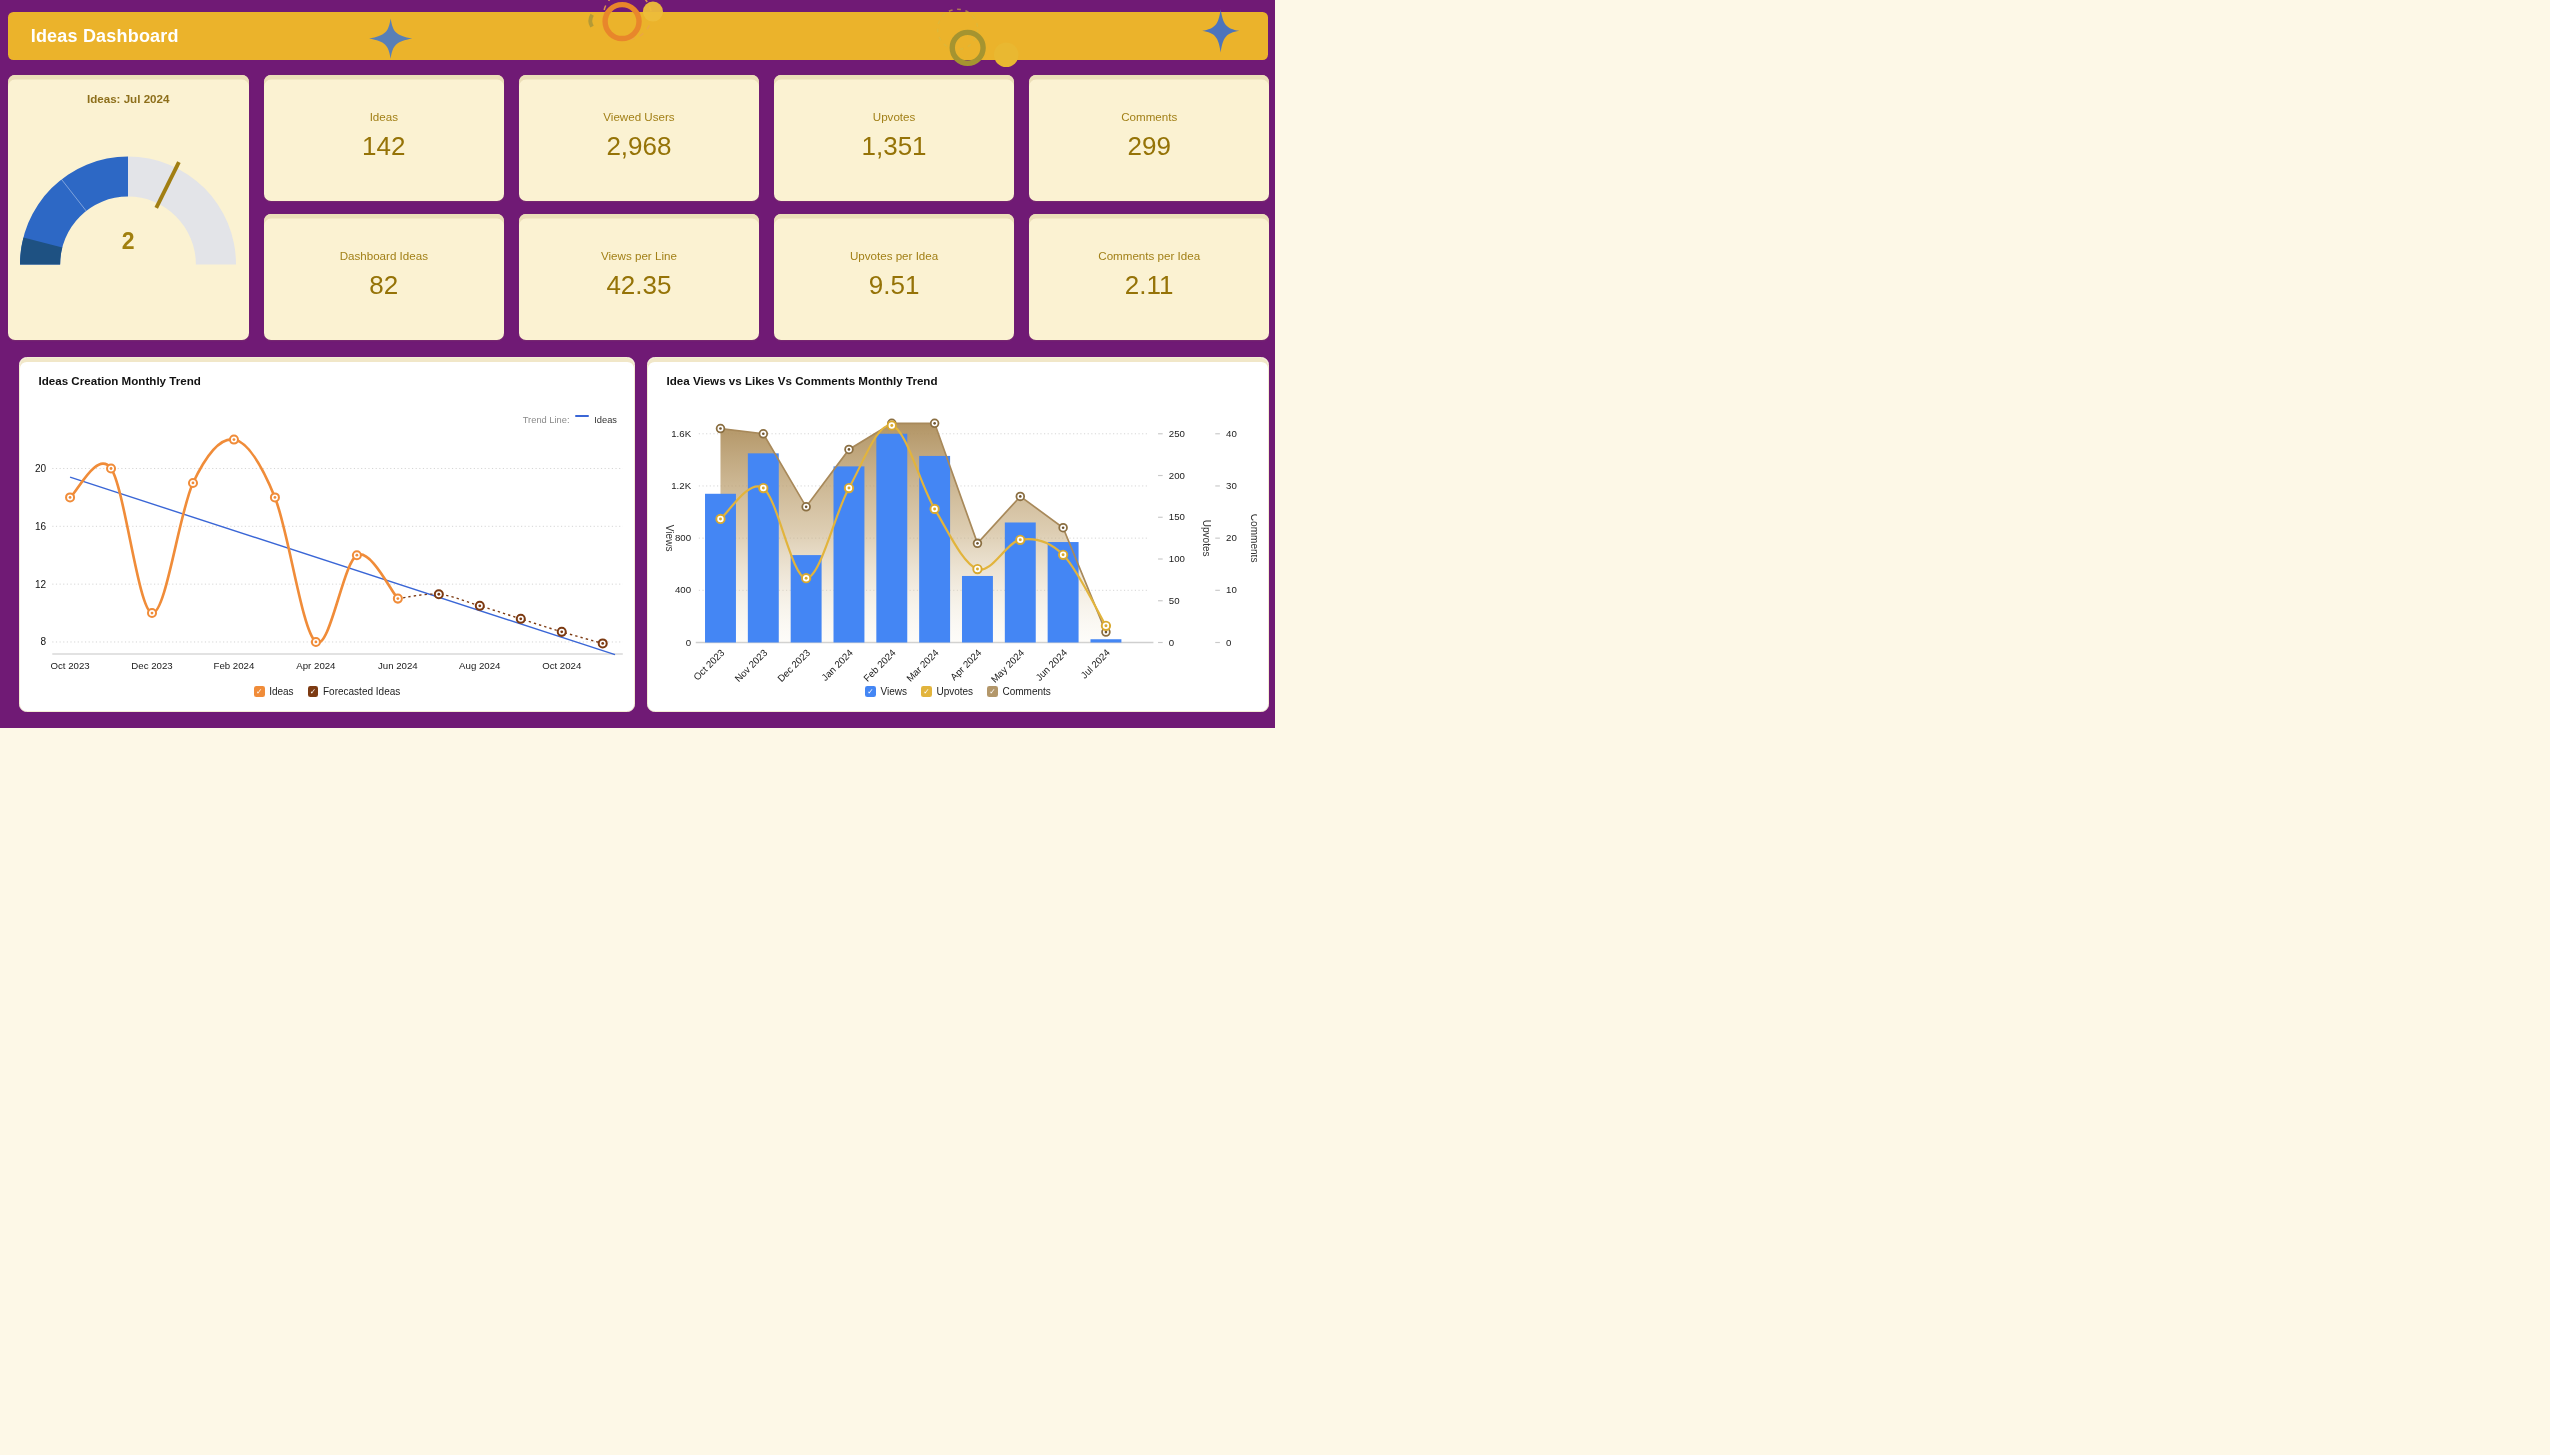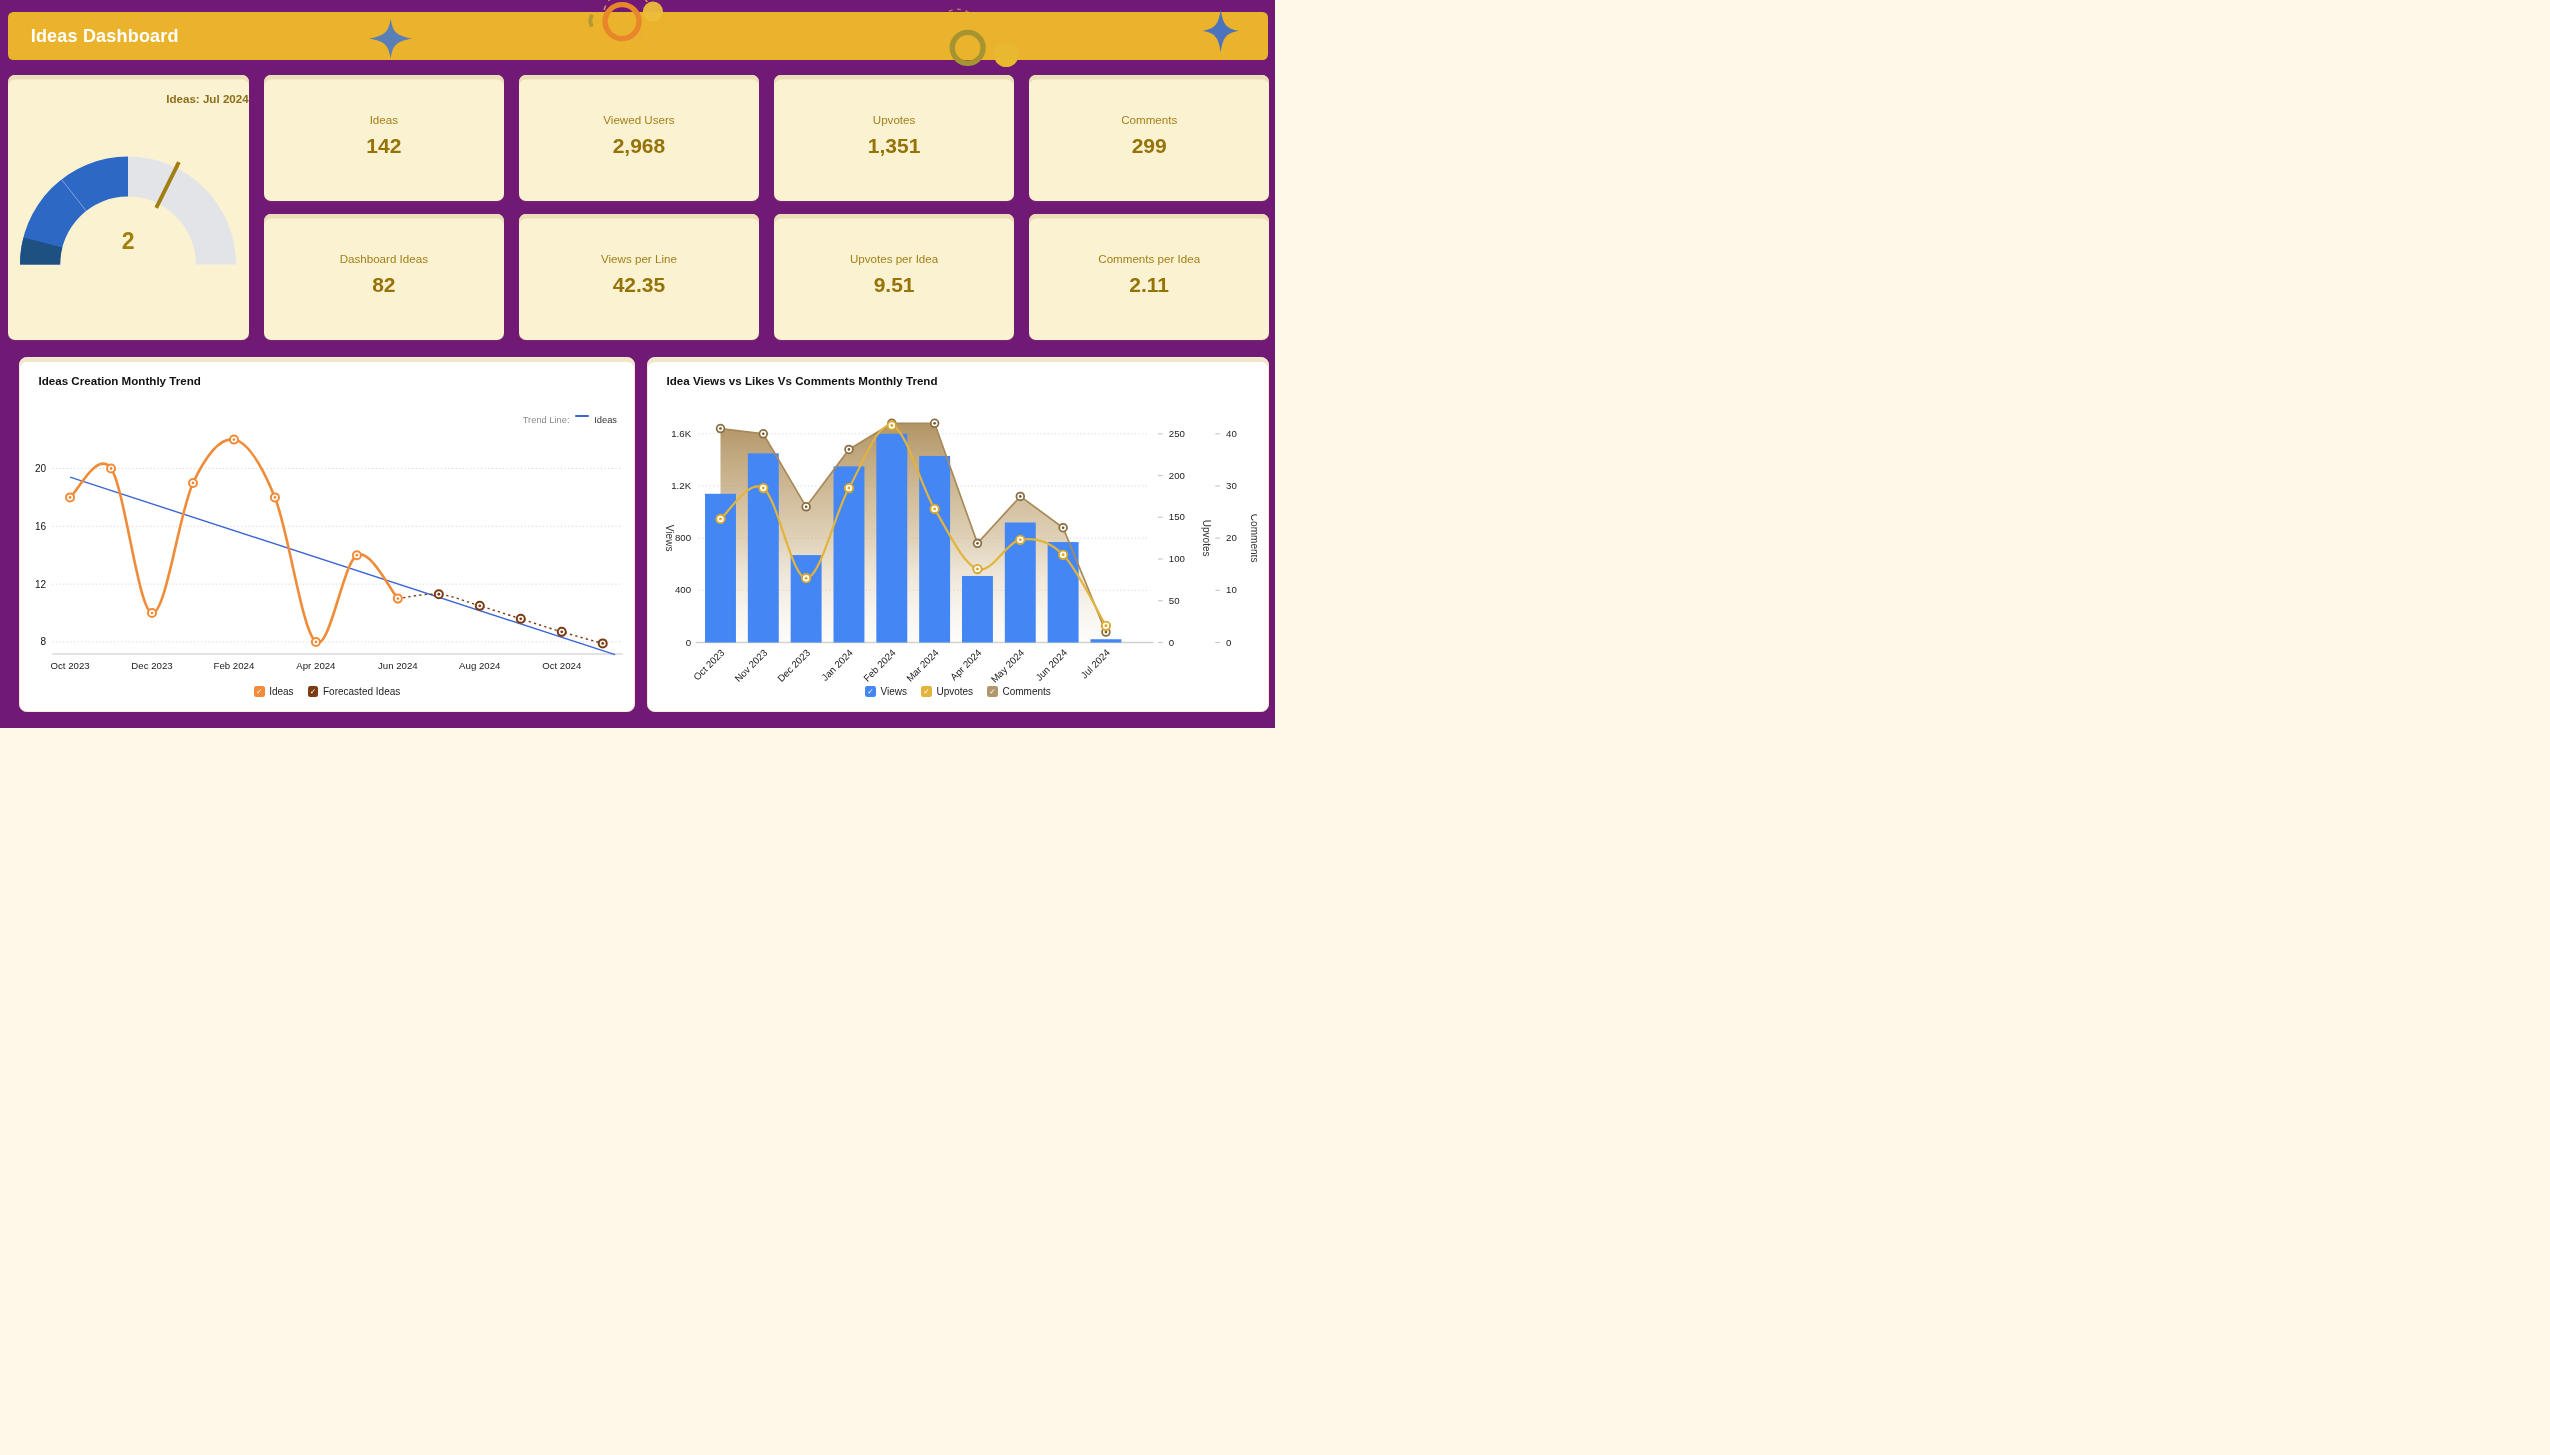--- a/index.html
+++ b/index.html
@@ -9,32 +9,32 @@
   
   .topbar{position:absolute;left:7.7px;top:11.6px;width:1260px;height:48px;
           background:#EBB32B;border-radius:5.4px;}
   .topbar h1{margin:0;padding-left:23px;line-height:48px;font-size:18px;
              font-weight:bold;color:#FFFFFF;letter-spacing:0.2px;}
   #decor{position:absolute;left:0;top:0;width:1275px;height:81px;pointer-events:none;}
   
   .card{background:#FBF2D2;border-radius:7px;
         box-shadow:inset 0 4.6px 0 #ECDFB8, 0 0.8px 1.5px rgba(170,150,80,.15);}
   .gauge-card{position:absolute;left:7.7px;top:75px;width:241px;height:265px;}
-  .gauge-title{position:absolute;top:17px;width:100%;text-align:right;
+  .gauge-title{position:absolute;top:17px;width:100%;text-align:center;
                font-size:11.6px;font-weight:bold;color:#8D6F1B;}
   #gauge-svg{position:absolute;left:8.5px;top:66px;width:224px;height:135px;}
   .gauge-value{position:absolute;top:153px;width:100%;text-align:center;
                font-size:23px;font-weight:bold;color:#A1800F;}
   .kpi-grid{position:absolute;left:264px;top:75px;width:1005px;height:265px;
             display:grid;grid-template-columns:repeat(4,1fr);
             grid-template-rows:126px 126px;gap:13px 15.5px;}
   .kpi-card{display:flex;flex-direction:column;align-items:center;
             justify-content:center;gap:7.7px;padding-bottom:4.6px;}
   .kpi-label{font-size:11.6px;color:#A28018;}
-  .kpi-value{font-size:21px;font-weight:bold;color:#957307;}
+  .kpi-value{font-size:26px;font-weight:normal;color:#957307;}
   
   .chart-card{position:absolute;background:#FFFFFF;border:0.8px solid #F3ECD4;
               border-radius:7.7px;box-shadow:inset 0 3.9px 0 #F1E7C8;}
   .chart-card.left{left:19px;top:357px;width:616px;height:355px;}
   .chart-card.right{left:647px;top:357px;width:622px;height:355px;}
   .chart-card h3{position:absolute;left:18.5px;top:15.5px;margin:0;
                  font-size:11.6px;font-weight:bold;color:#111;}
   #left-chart{position:absolute;left:6.2px;top:74px;width:603px;height:246px;}
   #right-chart{position:absolute;left:6.2px;top:37px;width:603px;height:294px;}
   .trend-legend{position:absolute;right:17px;top:57px;display:flex;

